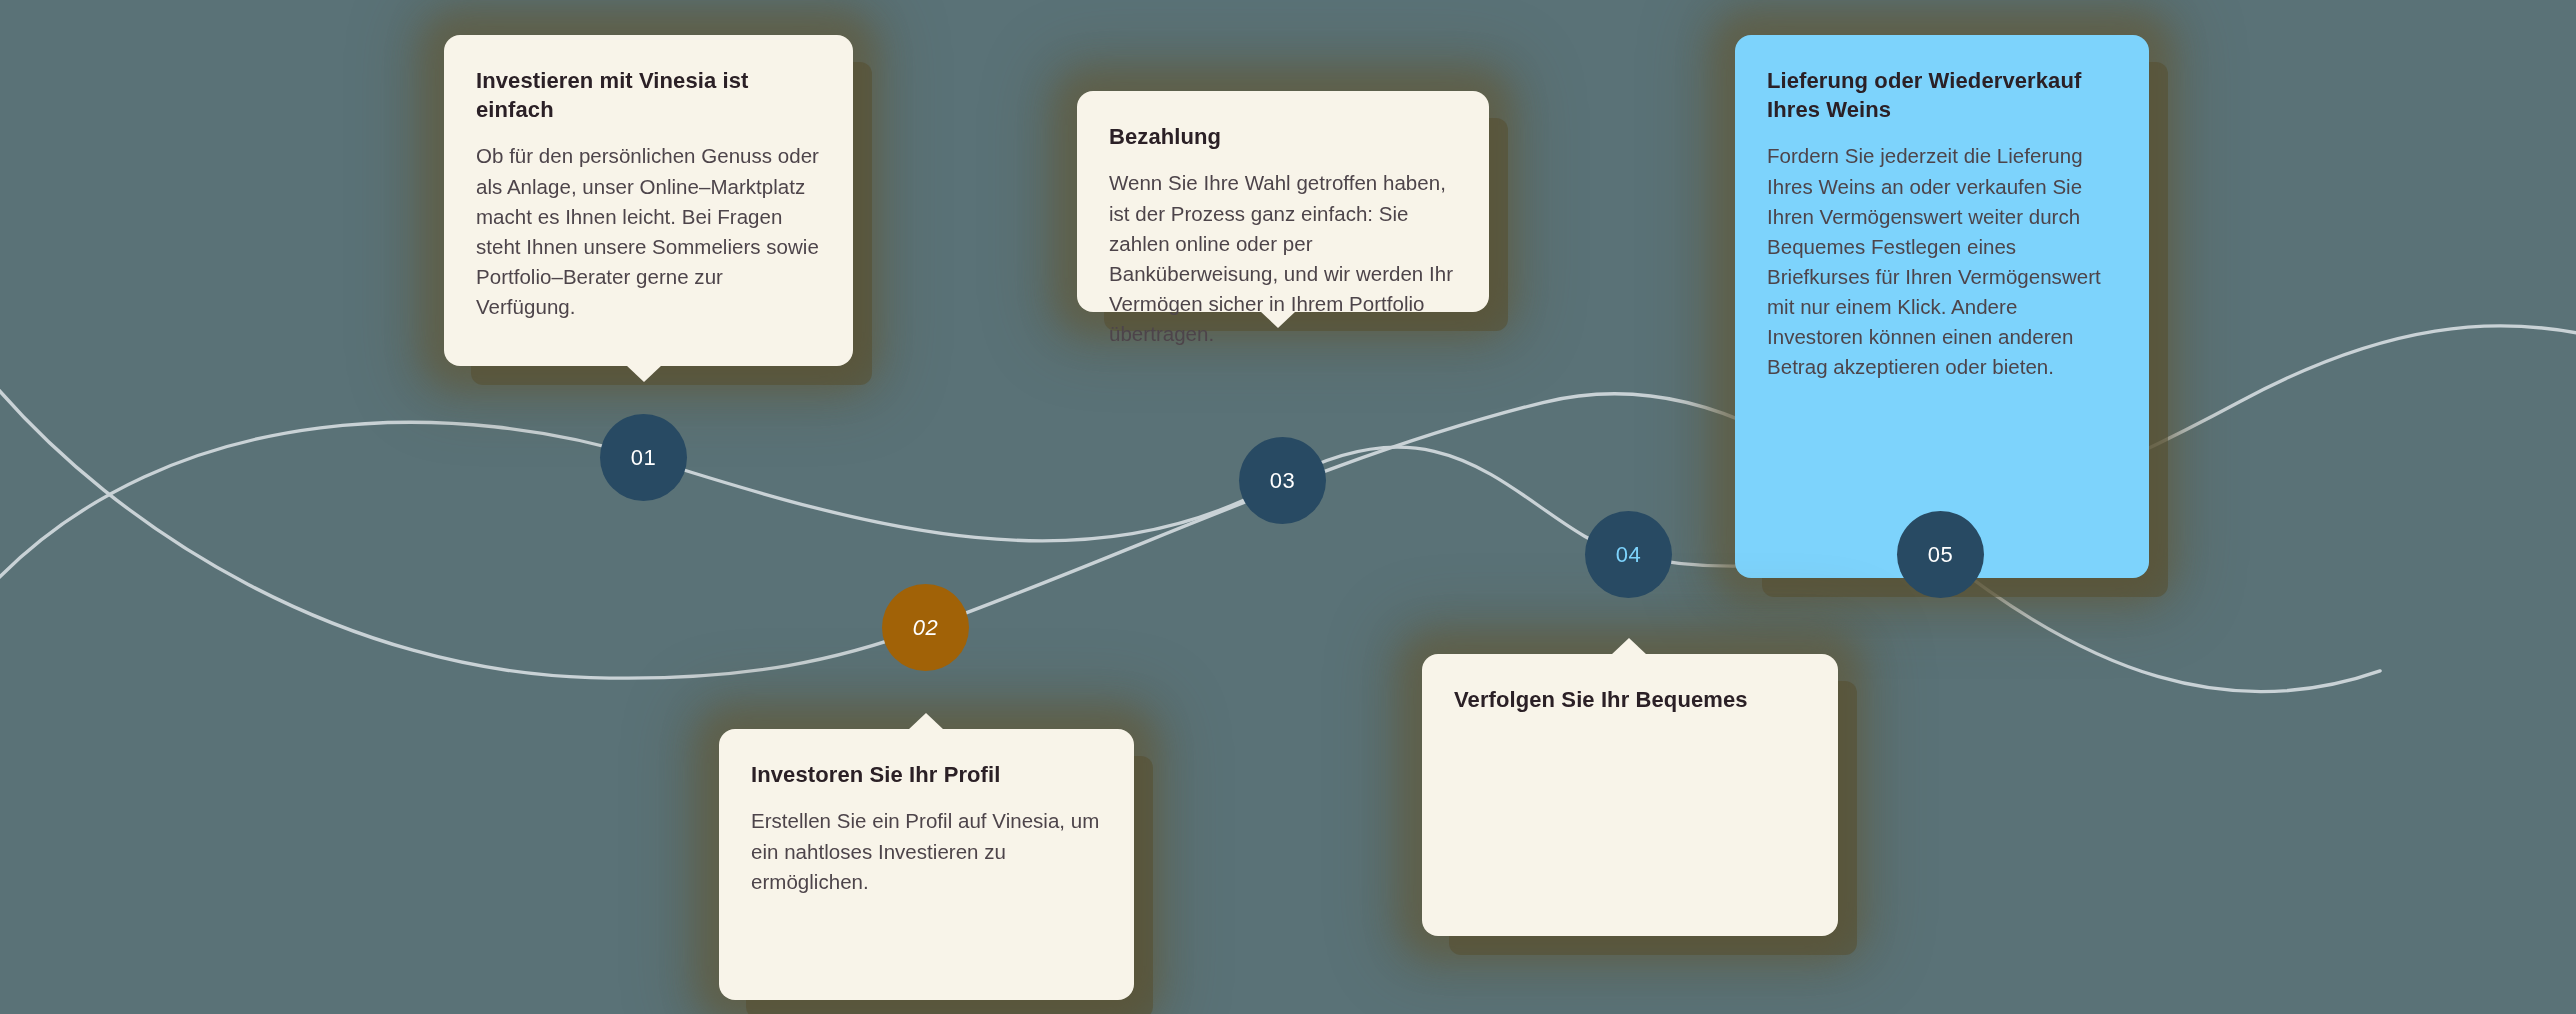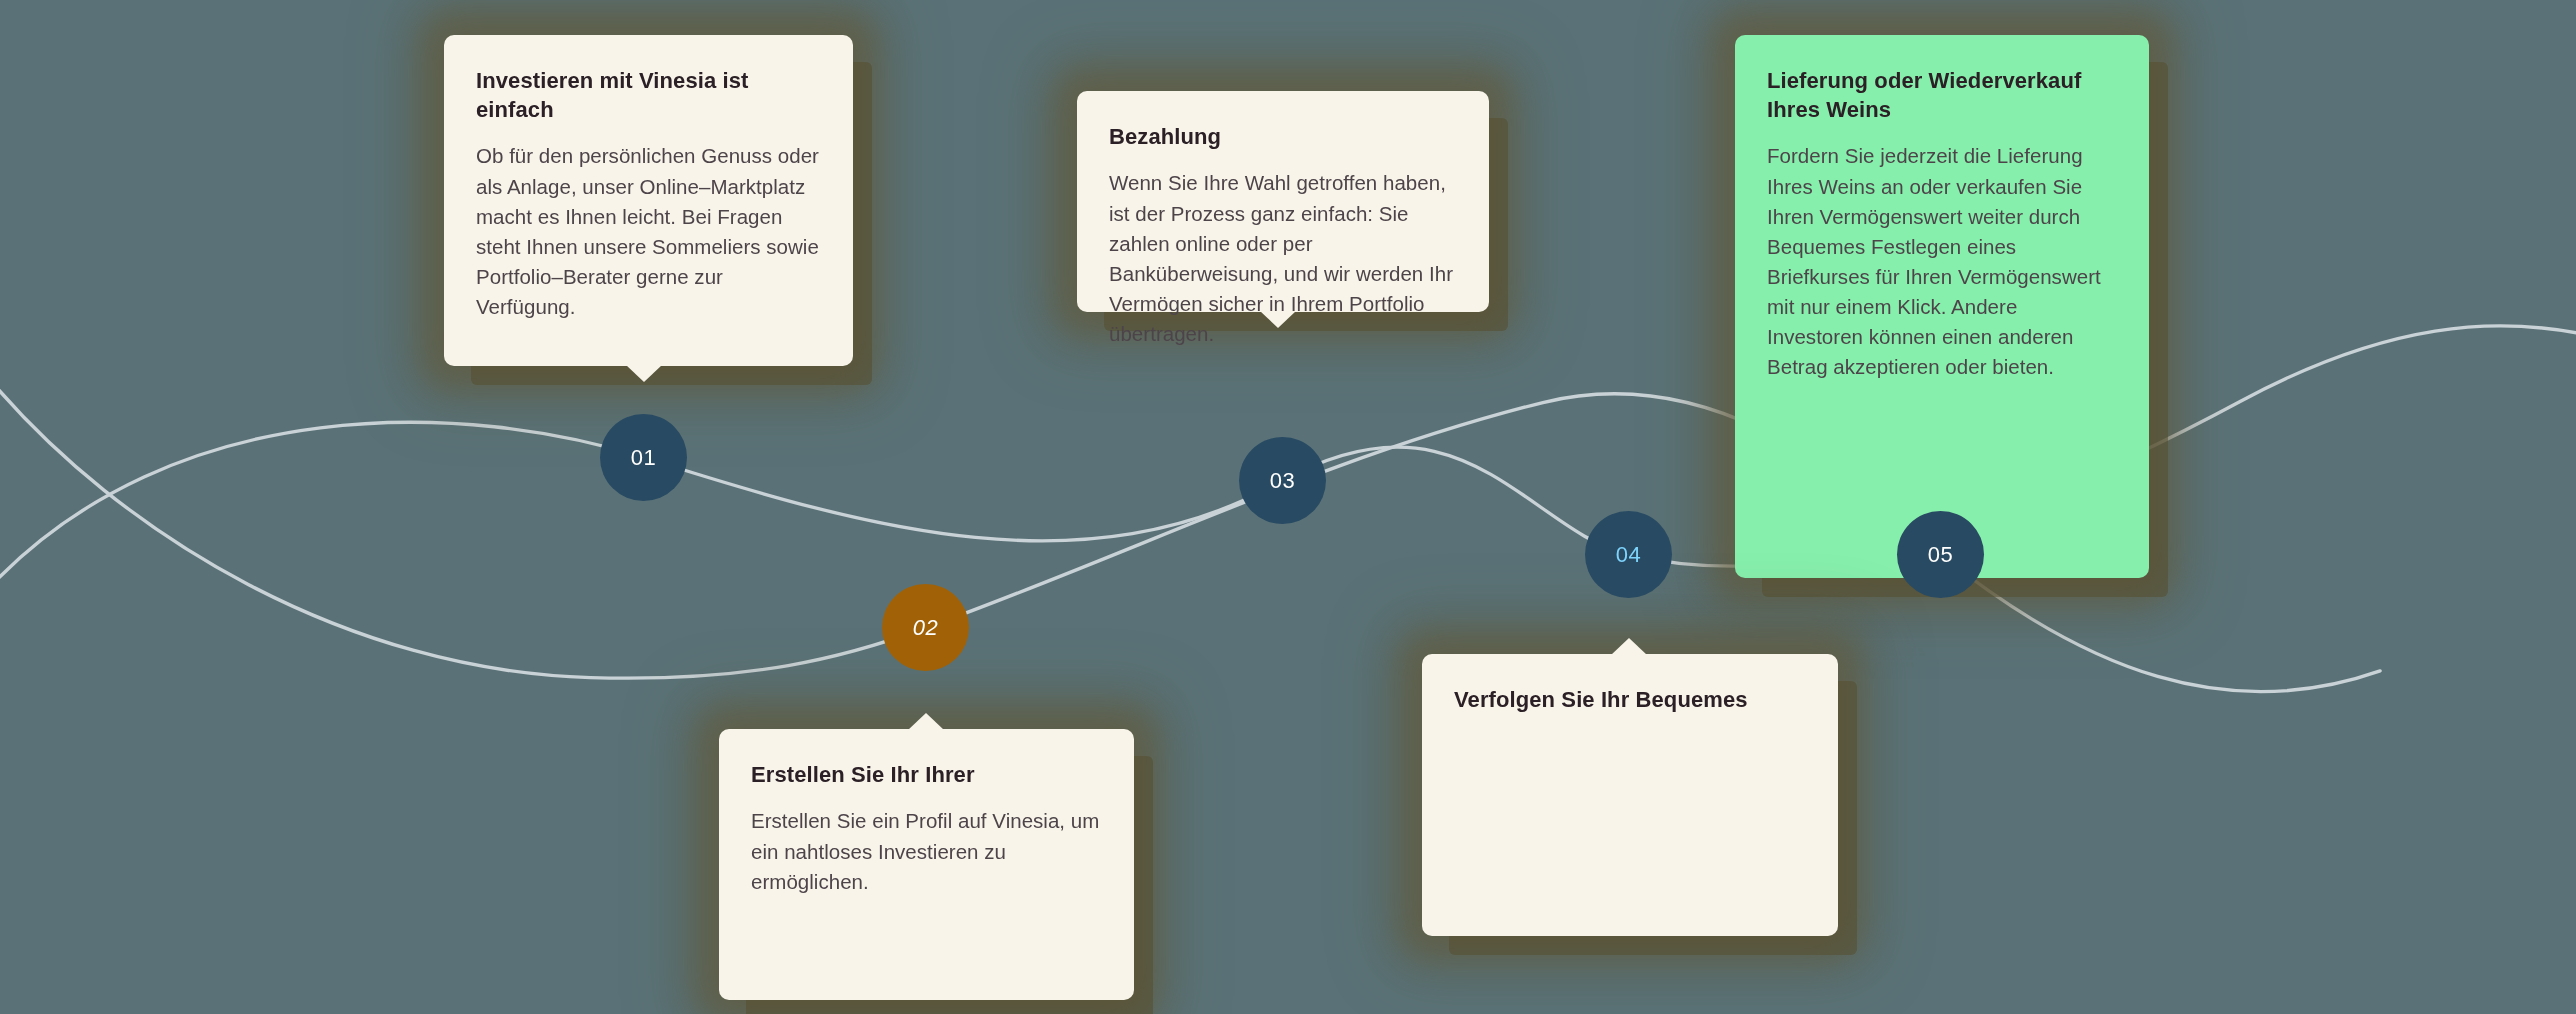--- a/index.html
+++ b/index.html
@@ -20,21 +20,21 @@
     left: 0; top: 0;
     width: 2576px;
     height: 1015px;
     pointer-events: none;
   }
 
   
   .card {
     position: absolute;
     background: #f8f4e9;
-    border-radius: 10px;
+    border-radius: 16px;
     box-sizing: border-box;
     padding: 31px 32px 27px 32px;
     box-shadow:
       23px 23px 0px -4px rgba(86,78,48,0.55),
       0 0 31px 23px rgba(98,90,56,0.55),
       0 0 60px 35px rgba(92,86,58,0.38);
     z-index: 4;
   }
   .card-title {
     color: #2b2026;
@@ -102,28 +102,28 @@
     <div class="card-body" style="color: rgb(77, 68, 74);">Ob für den persönlichen Genuss oder als Anlage, unser Online–Marktplatz macht es Ihnen leicht. Bei Fragen steht Ihnen unsere Sommeliers sowie Portfolio–Berater gerne zur Verfügung.</div>
     <div class="notch-down" style="left: 182px; border-top-color: rgb(248, 244, 233);"></div>
   </div>
 
   <div class="card" style="left: 1077px; top: 91px; width: 412px; height: 221px; background: rgb(248, 244, 233);">
     <div class="card-title" style="color: rgb(43, 32, 38);">Bezahlung</div>
     <div class="card-body" style="color: rgb(77, 68, 74);">Wenn Sie Ihre Wahl getroffen haben, ist der Prozess ganz einfach: Sie zahlen online oder per Banküberweisung, und wir werden Ihr Vermögen sicher in Ihrem Portfolio übertragen.</div>
     <div class="notch-down" style="left: 183px; border-top-color: rgb(248, 244, 233);"></div>
   </div>
 
-  <div class="card" style="left: 1735px; top: 35px; width: 414px; height: 543px; background: #86efac;">
+  <div class="card" style="left: 1735px; top: 35px; width: 414px; height: 543px; background: #7dd3fc;">
     <div class="card-title" style="color: rgb(43, 32, 38);">Lieferung oder Wiederverkauf Ihres Weins</div>
     <div class="card-body" style="color: rgb(77, 68, 74);">Fordern Sie jederzeit die Lieferung Ihres Weins an oder verkaufen Sie Ihren Vermögenswert weiter durch Bequemes Festlegen eines Briefkurses für Ihren Vermögenswert mit nur einem Klick. Andere Investoren können einen anderen Betrag akzeptieren oder bieten.</div>
     <div class="notch-down" style="left: 188px; border-top-color: rgb(248, 244, 233);"></div>
   </div>
 
   <div class="card" style="left: 719px; top: 729px; width: 415px; height: 271px; background: rgb(248, 244, 233);">
-    <div class="card-title" style="color: rgb(43, 32, 38);">Erstellen Sie Ihr Ihrer</div>
+    <div class="card-title" style="color: rgb(43, 32, 38);">Investoren Sie Ihr Profil</div>
     <div class="card-body" style="color: rgb(77, 68, 74);">Erstellen Sie ein Profil auf Vinesia, um ein nahtloses Investieren zu ermöglichen.</div>
     <div class="notch-up" style="left: 189px; border-bottom-color: rgb(248, 244, 233);"></div>
   </div>
 
   <div class="card" style="left: 1422px; top: 654px; width: 416px; height: 282px; background: rgb(248, 244, 233);">
     <div class="card-title" style="color: rgb(43, 32, 38);">Verfolgen Sie Ihr Bequemes</div>
     <div class="notch-up" style="left: 189px; border-bottom-color: rgb(248, 244, 233);"></div>
   </div>
 
   <div class="step-circle" style="left: 600px; top: 414px; background: rgb(40, 74, 99); color: rgb(255, 255, 255);">

